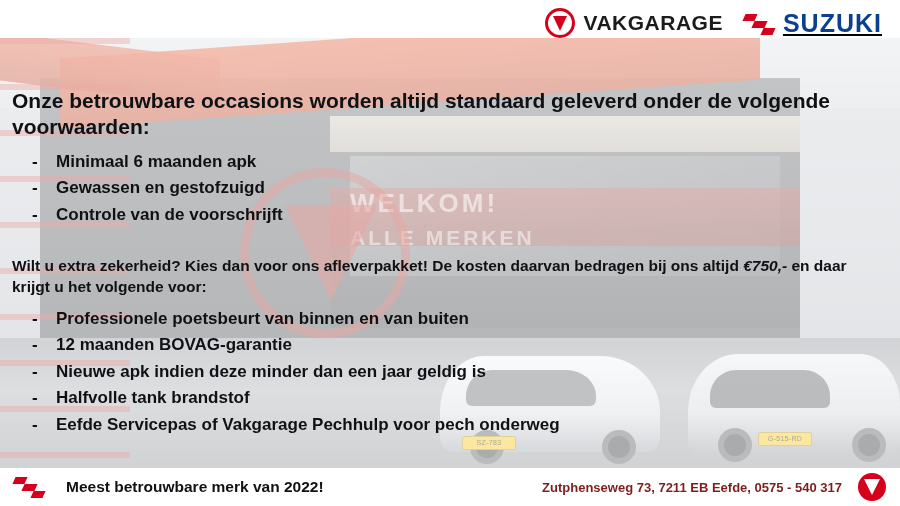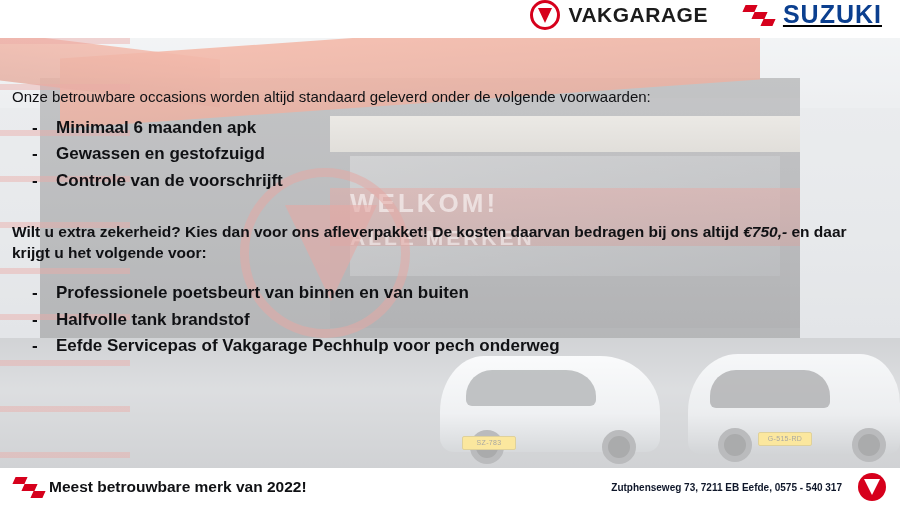--- a/index.html
+++ b/index.html
@@ -184,24 +184,24 @@
     left: 0; top: 0; width: 900px; height: 430px;
     background: rgba(255,255,255,.60);
   }
 
   
   .header {
     position: absolute;
     left: 0; top: 0; width: 900px; height: 38px;
     background: #ffffff;
     display: flex;
-    align-items: flex-start;
+    align-items: flex-end;
     justify-content: flex-end;
     padding-right: 18px;
-    gap: 36px;
+    gap: 21px;
     z-index: 6;
   }
   .vak-logo {
     display: flex;
     align-items: center;
     gap: 8px;
   }
   .vak-badge {
     position: relative;
     width: 30px; height: 30px;
@@ -252,22 +252,22 @@
   
   .content {
     position: absolute;
     left: 0; top: 38px;
     width: 900px; height: 430px;
     z-index: 5;
     padding: 50px 14px 0 12px;
     color: #101114;
   }
   .lead {
-    font-size: 15px;
-    font-weight: normal;
+    font-size: 21px;
+    font-weight: bold;
     margin: 0 0 8px 0;
     line-height: 1.25;
   }
   ul.dash {
     list-style: none;
     margin: 0 0 0 0;
     padding: 0;
   }
   ul.dash li {
     position: relative;
@@ -279,21 +279,21 @@
   ul.dash li:before {
     content: "-";
     position: absolute;
     left: 20px;
     top: 0;
   }
   .para {
     font-size: 15.5px;
     font-weight: bold;
     line-height: 1.35;
-    margin: 28px 0 16px 0;
+    margin: 28px 0 8px 0;
   }
   .para em {
     font-style: italic;
   }
 
   
   .footer {
     position: absolute;
     left: 0; bottom: 0;
     width: 900px; height: 38px;
@@ -307,27 +307,27 @@
     width: 30px; height: 26px;
     margin-left: 14px;
   }
   .foot-suz span { position: absolute; background: #d6001c; }
   .foot-suz .s1 { left: 0; top: 3px; width: 12px; height: 7px; transform: skewX(-24deg); }
   .foot-suz .s2 { left: 9px; top: 10px; width: 13px; height: 7px; transform: skewX(-24deg); }
   .foot-suz .s3 { left: 18px; top: 17px; width: 12px; height: 7px; transform: skewX(-24deg); }
   .foot-claim {
     font-size: 15.5px;
     font-weight: bold;
-    margin-left: 5px;
+    margin-left: 22px;
     color: #101114;
   }
   .foot-addr {
-    font-size: 10px;
-    font-weight: bold;
-    color: #0f172a;
+    font-size: 13px;
+    font-weight: bold;
+    color: #7f1d1d;
     margin-left: auto;
     margin-right: 16px;
   }
   .foot-badge {
     position: relative;
     width: 28px; height: 28px;
     border-radius: 50%;
     background: #d6001c;
     margin-right: 14px;
   }
@@ -402,20 +402,22 @@
       <li>Gewassen en gestofzuigd</li>
       <li>Controle van de voorschrijft</li>
     </ul>
 
     <p class="para">
       <span>Wilt u extra zekerheid? Kies dan voor ons afleverpakket! De kosten daarvan bedragen bij ons altijd </span><em>€750,-</em><span> en daar krijgt u het volgende voor:</span>
     </p>
 
     <ul class="dash">
       <li>Professionele poetsbeurt van binnen en van buiten</li>
+      <li>12 maanden BOVAG-garantie</li>
+      <li>Nieuwe apk indien deze minder dan een jaar geldig is</li>
       <li>Halfvolle tank brandstof</li>
       <li>Eefde Servicepas of Vakgarage Pechhulp voor pech onderweg</li>
     </ul>
   </div>
 
   <div class="footer">
     <span class="foot-suz">
       <span class="s1"></span>
         <span class="s2"></span>
         <span class="s3"></span>

